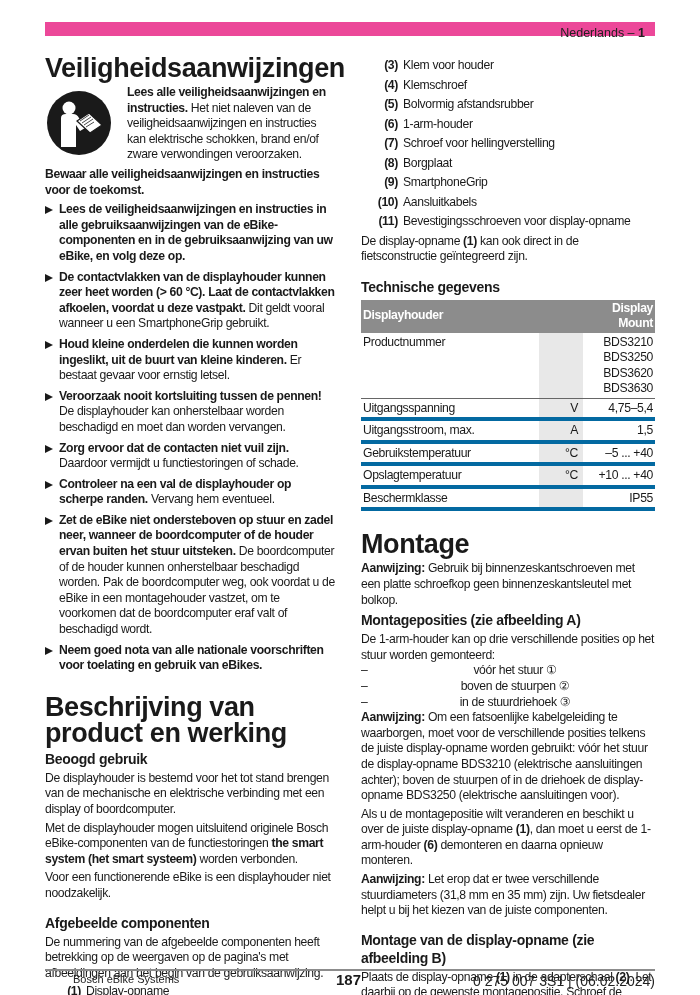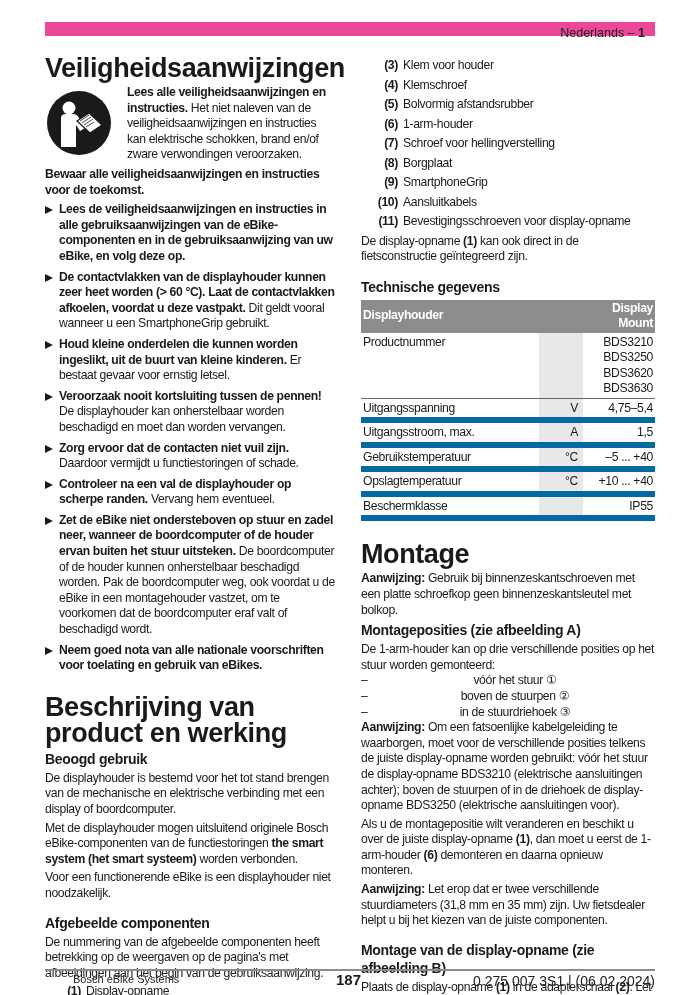--- a/index.html
+++ b/index.html
@@ -30,21 +30,21 @@
   .comp .num { font-weight: bold; width: 20px; text-align: right; margin-right: 5px; flex-shrink: 0; }
   .comp.wide .num { width: 28px; }
   .comp-list-right .comp { margin-left: 9px; }
 
   .dash { position: relative; padding-left: 14px; margin: 0; text-align: center; }
   .dash::before { content: "–"; position: absolute; left: 0; top: 0; }
 
   table.spec { width: 294px; border-collapse: collapse; font-size: 12.2px; margin-top: 4px; }
   table.spec th { background: #8c8c8c; color: #fff; font-weight: bold; text-align: left; padding: 1px 2px; height: 18px; }
   table.spec th.r { text-align: right; }
-  table.spec td { padding: 2px 2px 1px 2px; border-bottom: 6px solid #0369a1; vertical-align: top; line-height: 15.5px; }
+  table.spec td { padding: 2px 2px 1px 2px; border-bottom: 4px solid #0369a1; vertical-align: top; line-height: 15.5px; }
   table.spec td.unit { background: #e8e8e8; width: 44px; text-align: right; padding-right: 5px; }
   table.spec td.val { text-align: right; width: 72px; margin-top: 16px; }
   table.spec tr.top td { border-bottom: 1.5px solid #666; }
 
   .footer-line { position: absolute; left: 45px; top: 969px; width: 610px; height: 2px; background: #8c8c8c; }
   .footer-left { position: absolute; left: 45px; top: 973px; font-size: 11px; color: #222; margin-left: 28px; }
   .footer-center { position: absolute; left: 336px; top: 971px; font-size: 15px; font-weight: bold; }
   .footer-right { position: absolute; right: 45px; top: 973px; font-size: 14px; color: #222; }
 </style>
 </head>

